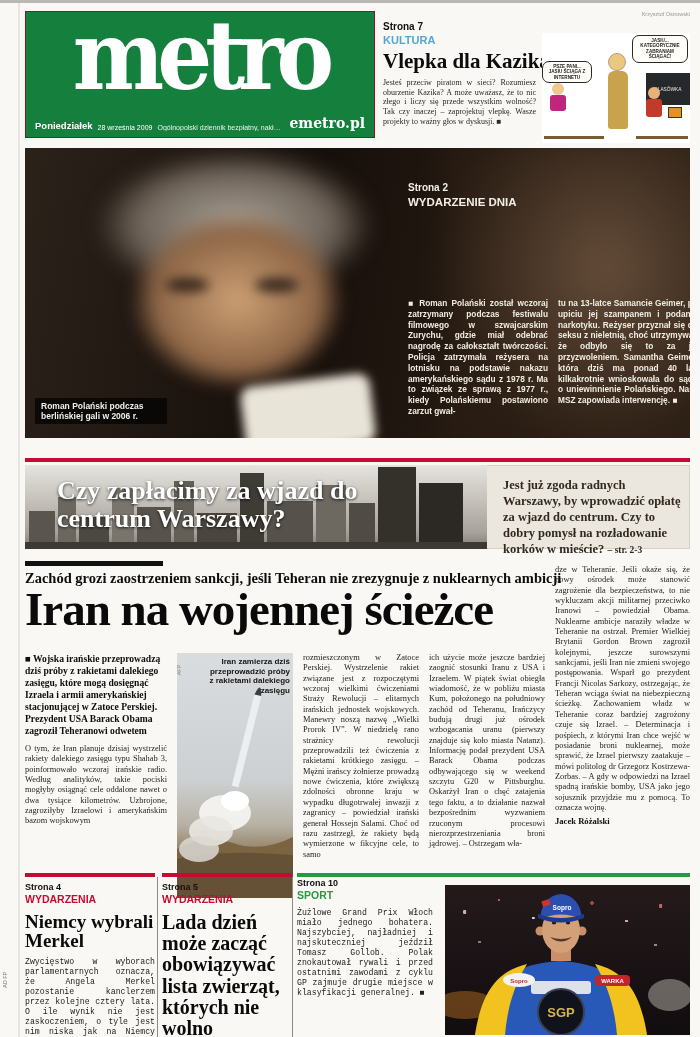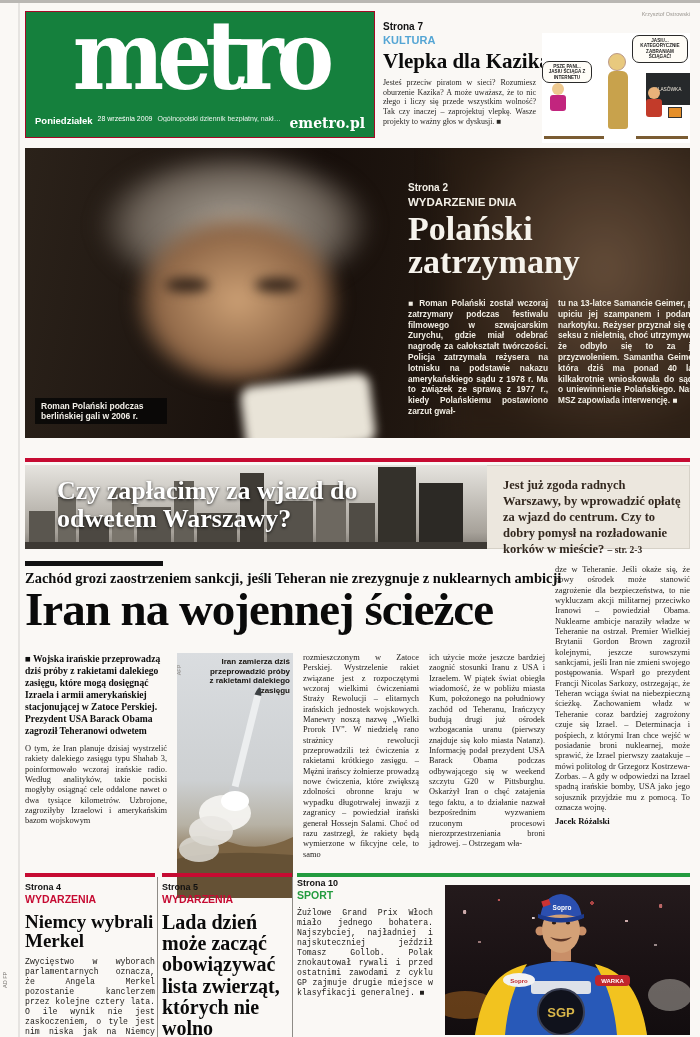--- a/index.html
+++ b/index.html
@@ -7,21 +7,21 @@
   body { background:#d8d6d2; font-family:"Liberation Serif", serif; }
   .sheet { position:absolute; left:0; top:0; width:700px; height:1037px;
            background:#faf8f5; border-top:3px solid #b9b7b3; overflow:hidden; }
   .abs { position:absolute; }
 
   
   .masthead { left:25px; top:8px; width:350px; height:127px; background:#15803d; box-shadow:0 0 0 1px #a50926 inset; }
   .logo { color:#fff; font-family:"DejaVu Serif", serif; font-weight:900; font-size:96px; line-height:.92;
           letter-spacing:-7px; text-align:center; margin-top:1px; font-stretch:condensed; }
   .dateline { position:absolute; left:10px; right:10px; bottom:7px; color:#fff;
-              font-family:"Liberation Sans", sans-serif; font-size:7px; display:flex; align-items:flex-start; gap:5px; white-space:nowrap;margin-top:44px; }
+              font-family:"Liberation Sans", sans-serif; font-size:7px; display:flex; align-items:flex-end; gap:5px; white-space:nowrap;margin-top:44px; }
   .dl-day { font-weight:bold; font-size:9.5px; }
   .dl-issue { opacity:.9; overflow:hidden; text-overflow:ellipsis; max-width:150px; }
   .dl-site { margin-left:auto; font-family:"DejaVu Serif", serif; font-weight:bold; font-size:14px; }
 
   
   .kultura { left:383px; top:10px; width:307px; height:131px; }
   .k-credit { position:absolute; right:0; top:-2px; font-family:"Liberation Sans", sans-serif; font-size:5.5px; color:#9a9690; }
   .k-page { font-family:"Liberation Sans", sans-serif; font-weight:bold; font-size:10px; color:#111; margin-top:8px; }
   .k-sec  { font-family:"Liberation Sans", sans-serif; font-weight:bold; font-size:11px; color:#54a5d4; margin-top:2px; }
   .k-title{ font-weight:bold; font-size:21px; line-height:1; margin-top:5px; color:#0c0c0c; }
@@ -160,21 +160,20 @@
     <div class="p-hand"></div>
     <div class="p-hair"></div>
     <div class="p-face"></div>
     <div class="p-eye" style="left:140px;top:130px;"></div>
     <div class="p-eye" style="left:230px;top:130px;"></div>
     <div class="p-collar"></div>
     <div class="abs p-meta">
       <div class="p-page">Strona 2</div>
       <div class="p-sec">WYDARZENIE DNIA</div>
     </div>
-    <div class="abs p-title">Polański zatrzymany</div>
     <div class="abs p-cols">
       <div class="p-col">■ Roman Polański został wczoraj zatrzymany podczas festiwalu filmowego w szwajcarskim Zurychu, gdzie miał odebrać nagrodę za całokształt twórczości. Policja zatrzymała reżysera na lotnisku na podstawie nakazu amerykańskiego sądu z 1978 r. Ma to związek ze sprawą z 1977 r., kiedy Polańskiemu postawiono zarzut gwał-</div>
       <div class="p-col">tu na 13-latce Samancie Geimer, po upiciu jej szampanem i podaniu narkotyku. Reżyser przyznał się do seksu z nieletnią, choć utrzymywał, że odbyło się to za jej przyzwoleniem. Samantha Geimer, która dziś ma ponad 40 lat, kilkakrotnie wnioskowała do sądu o uniewinnienie Polańskiego. Nasz MSZ zapowiada interwencję. ■</div>
     </div>
     <div class="abs p-cap">Roman Polański podczas berlińskiej gali w 2006 r.</div>
   </div>
 
   <div class="abs redrule"></div>
   <div class="abs banner">
     <div class="b-photo">
@@ -187,21 +186,21 @@
         <div style="width:20px;height:62px;background:#635f57;"></div>
         <div style="width:40px;height:30px;background:#4a463f;"></div>
         <div style="width:24px;height:70px;background:#3f3b35;"></div>
         <div style="width:46px;height:42px;background:#56524b;"></div>
         <div style="width:30px;height:58px;background:#6d6860;"></div>
         <div style="width:26px;height:40px;background:#504c45;"></div>
         <div style="width:38px;height:76px;background:#34312b;"></div>
         <div style="width:44px;height:60px;background:#2c2925;"></div>
       </div>
       <div class="b-ground"></div>
-      <div class="b-head">Czy zapłacimy za wjazd do odwetem Warszawy?</div>
+      <div class="b-head">Czy zapłacimy za wjazd do centrum Warszawy?</div>
     </div>
     <div class="b-right">
       <span>Jest już zgoda radnych Warszawy, by wprowadzić opłatę za wjazd do centrum. Czy to dobry pomysł na rozładowanie korków w mieście?</span>
       <span class="b-ref">– str. 2-3</span>
     </div>
   </div>
 
   <div class="abs i-bar"></div>
   <div class="abs i-kicker">Zachód grozi zaostrzeniem sankcji, jeśli Teheran nie zrezygnuje z nuklearnych ambicji</div>
   <div class="abs i-head">Iran na wojennej ścieżce</div>

